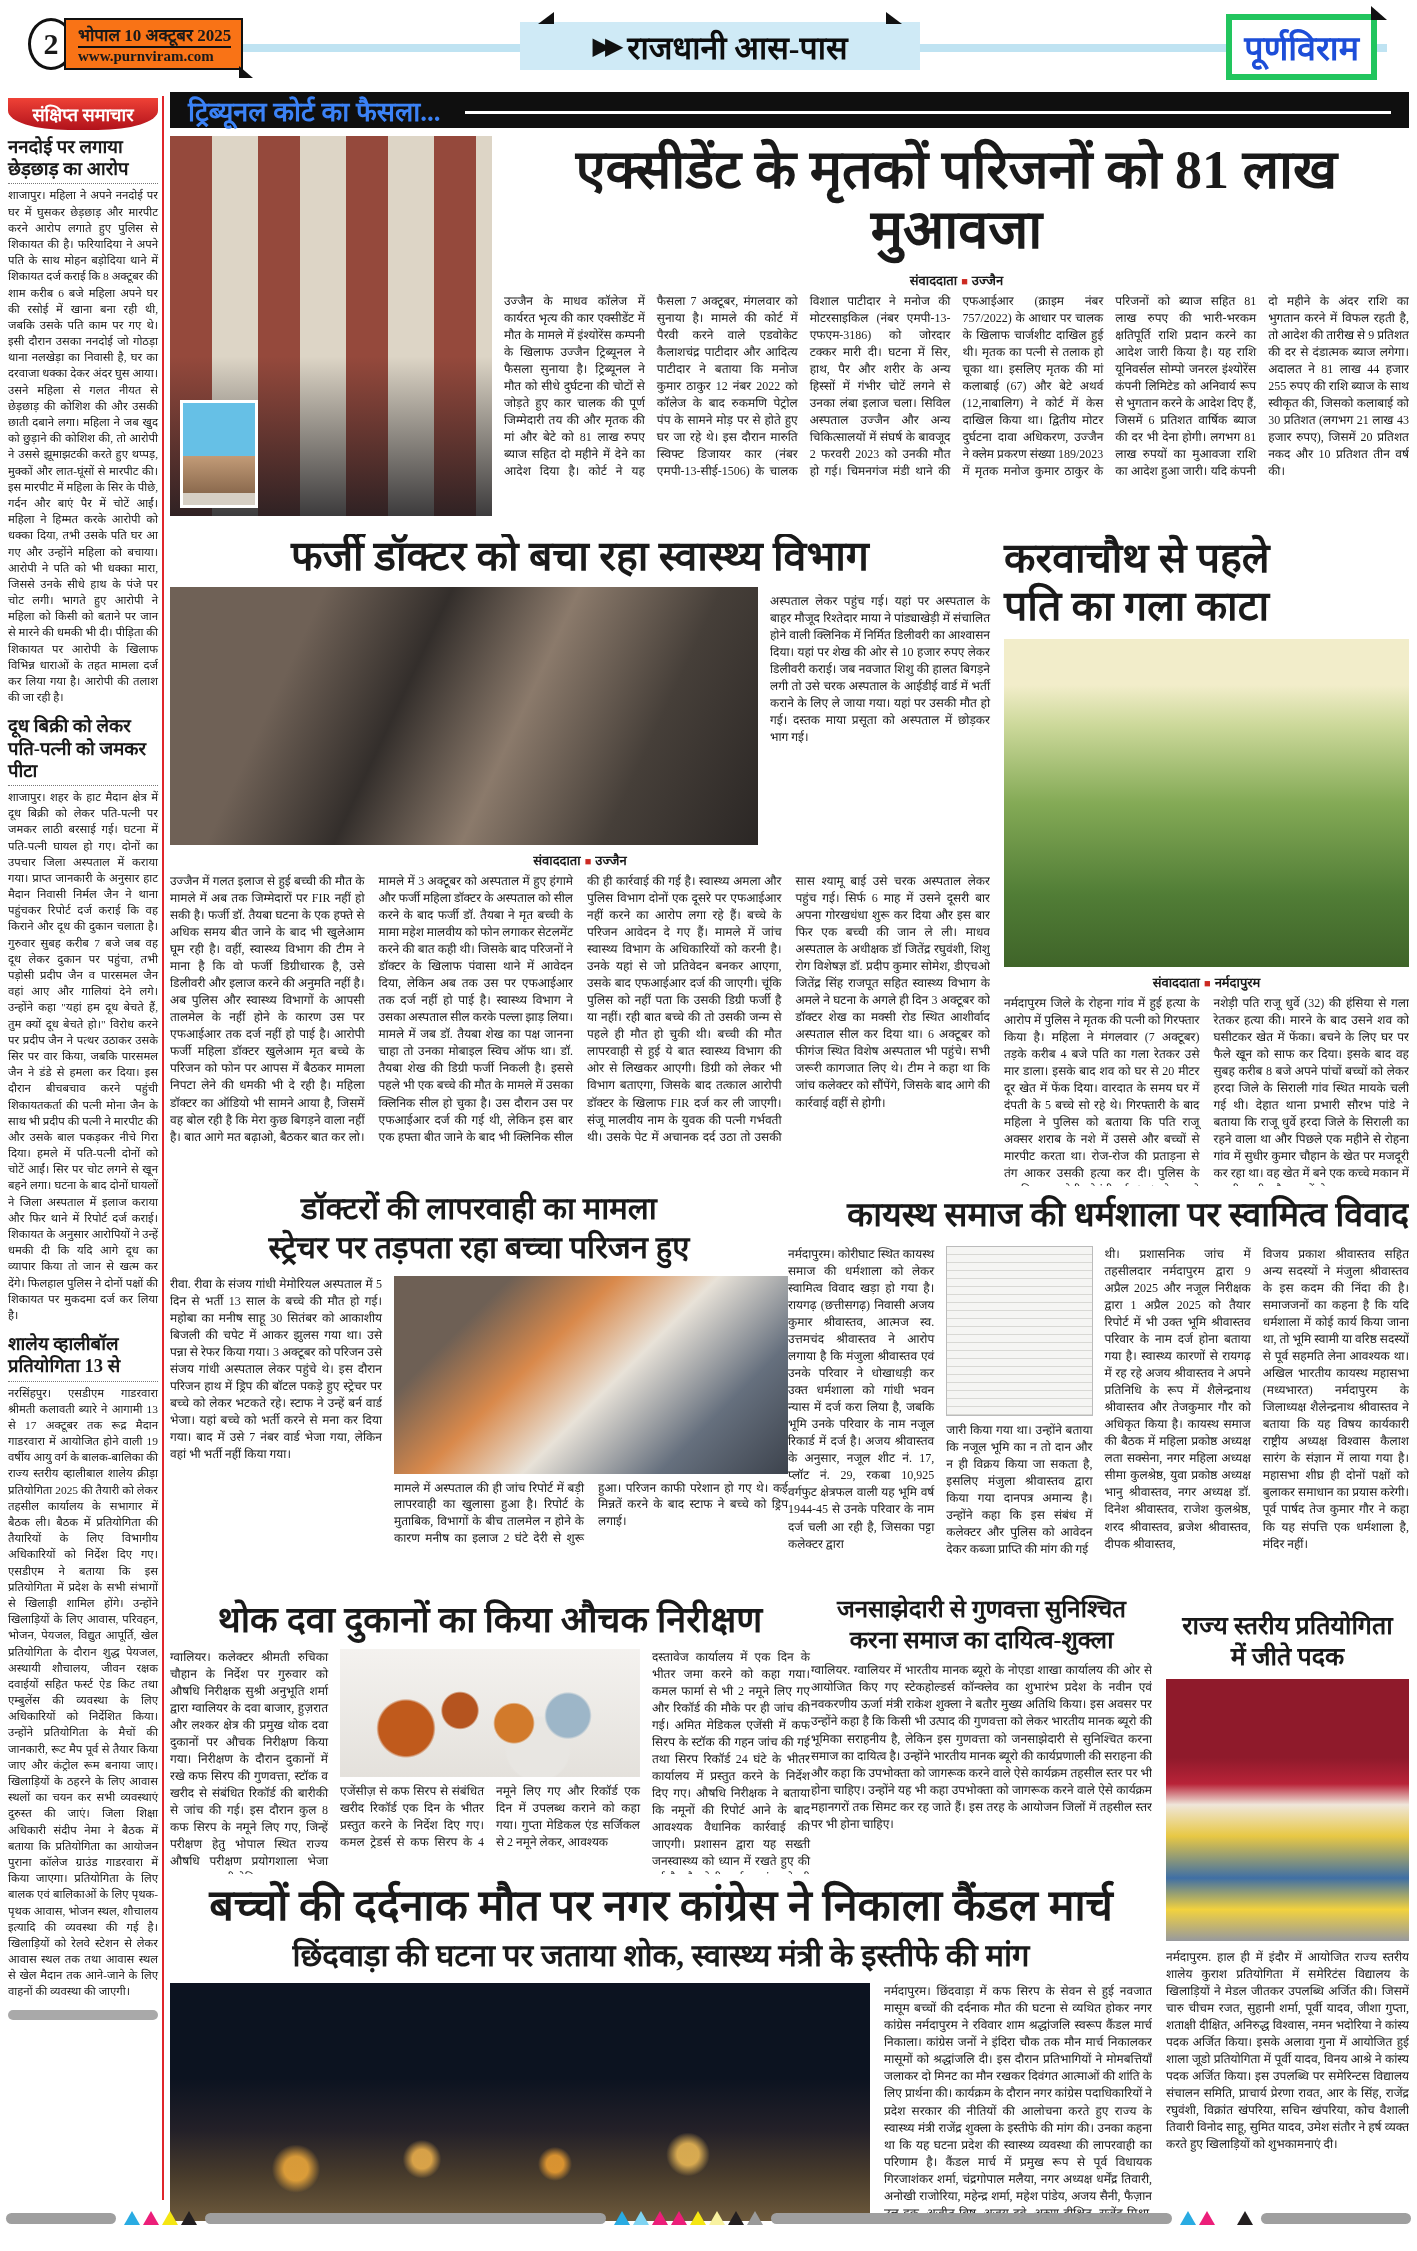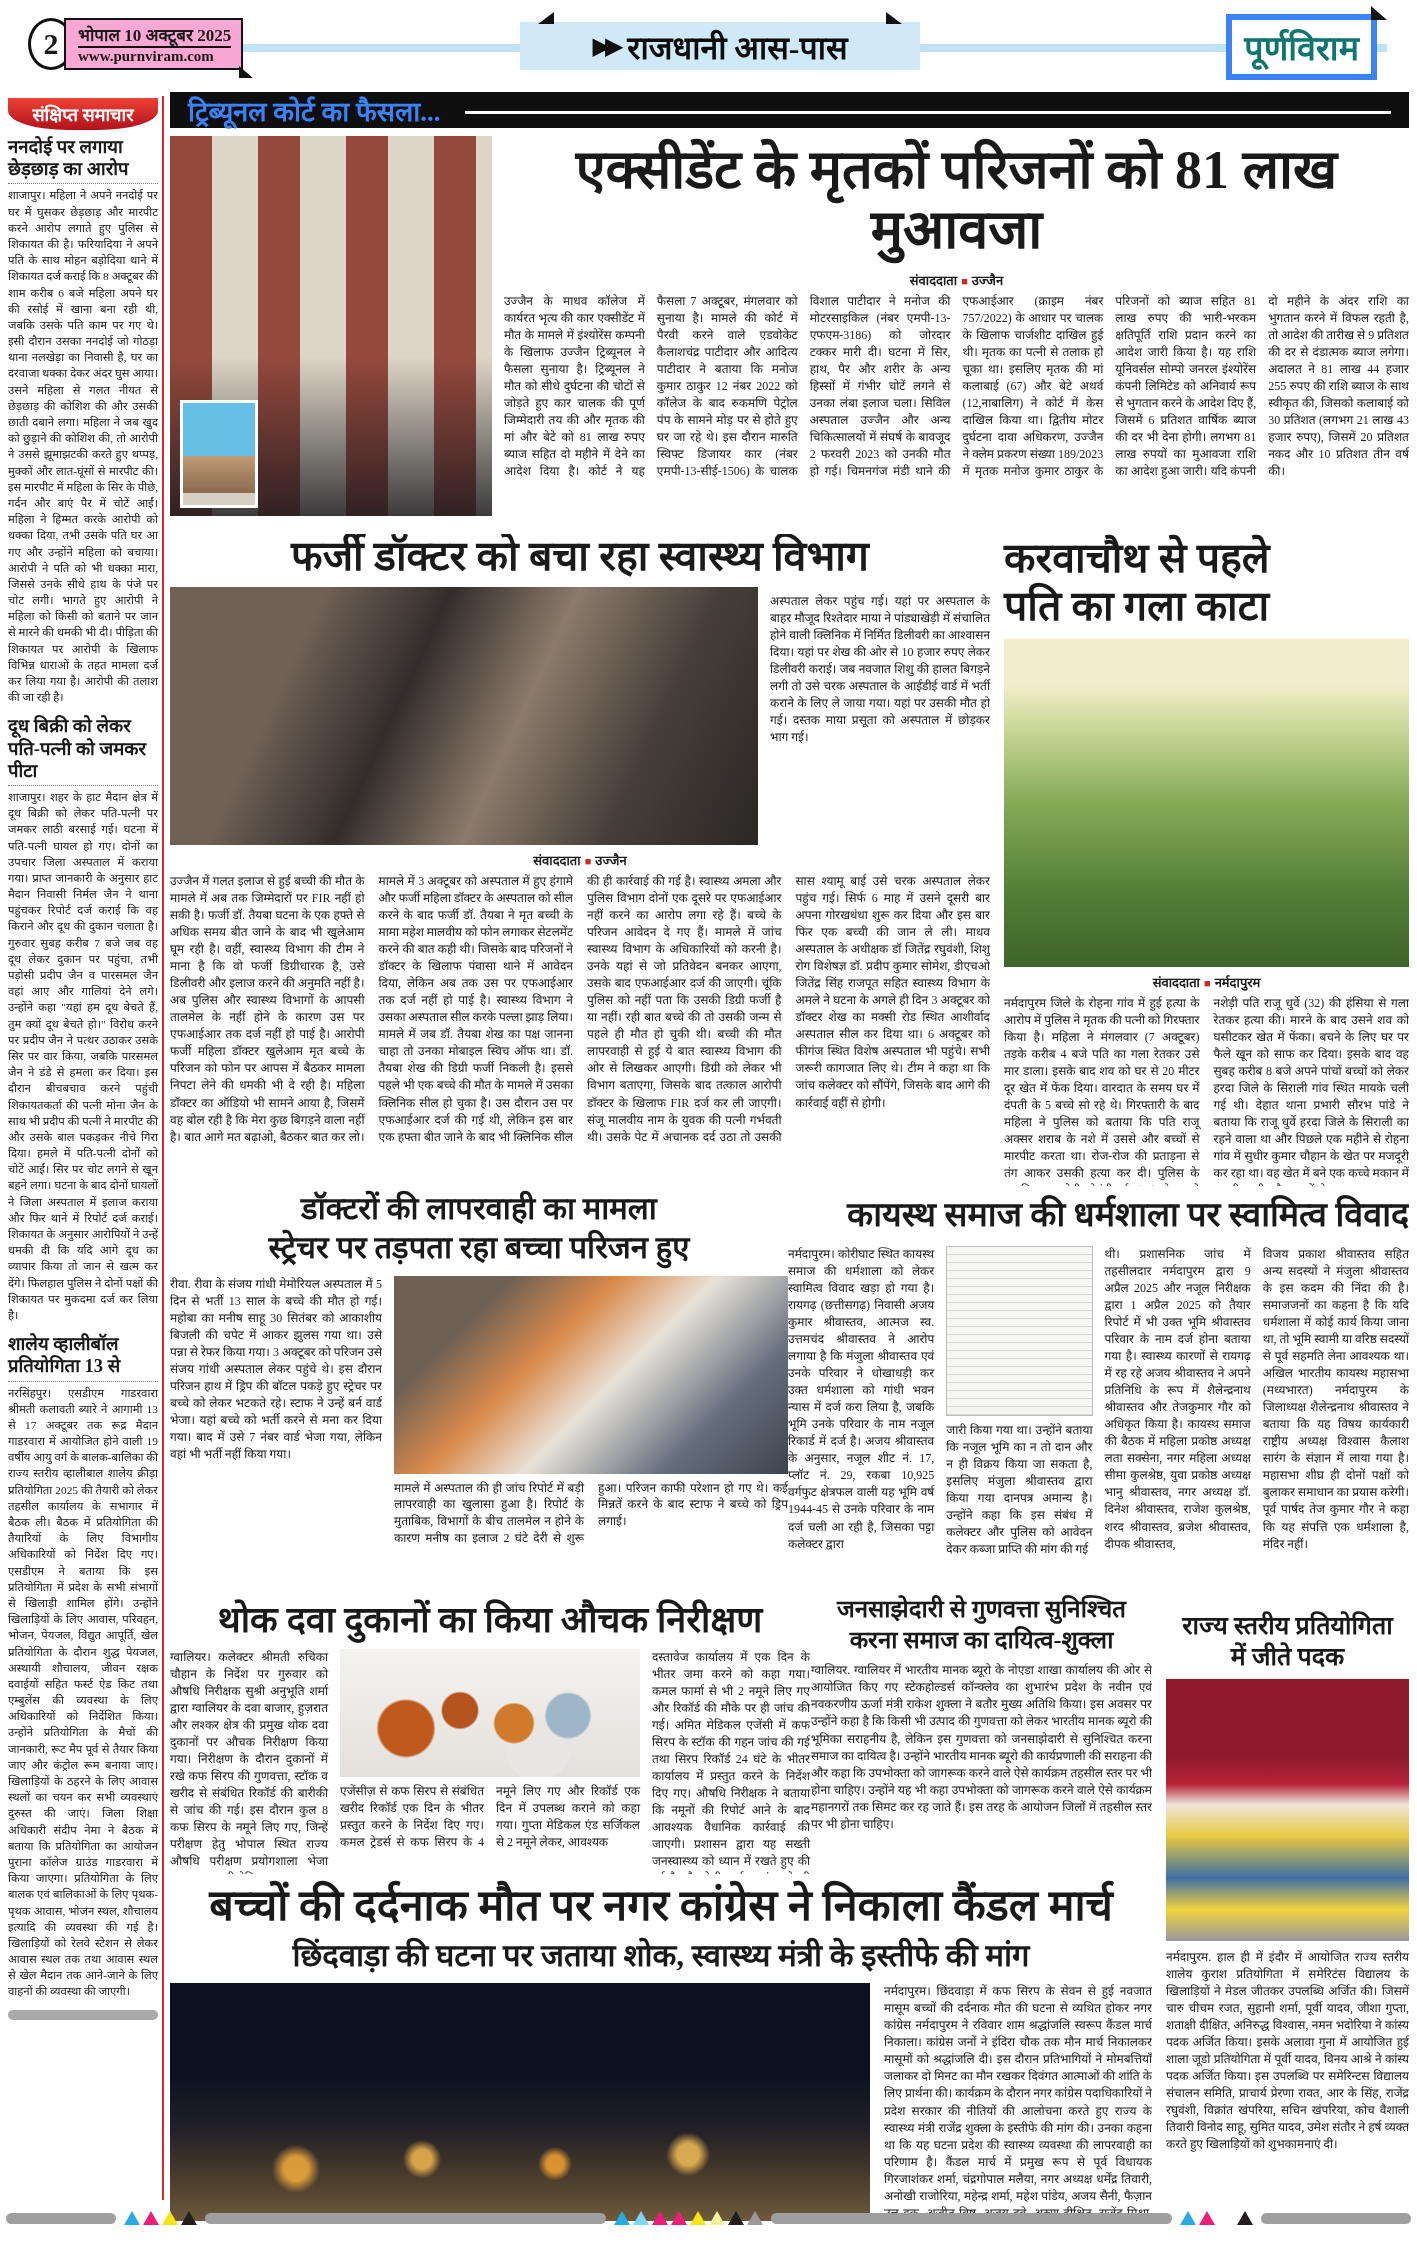--- a/index.html
+++ b/index.html
@@ -6,32 +6,32 @@
   html,body { background:#e9e9e9; }
   body { font-family:"Liberation Serif","DejaVu Serif",serif; color:#1a1a1a; }
   .page { position:relative; width:1417px; height:2251px; margin:0 auto; background:#ffffff; overflow:hidden; }
 
   
   header { position:relative; height:90px; }
   .hdr-blue-line { position:absolute; left:30px; right:30px; top:44px; height:8px; background:#bfe3f2; }
   .pagenum-wrap { position:absolute; left:28px; top:18px; display:flex; align-items:flex-start; }
   .pagenum-circle { width:46px; height:52px; border:3px solid #111; border-radius:50%; background:#fff;
     display:flex; align-items:center; justify-content:center; font-size:30px; font-weight:700; }
-  .datebox { margin-left:-10px; background:#f9a8d4; border:2px solid #111; padding:3px 10px 3px 12px; position:relative; }
+  .datebox { margin-left:-10px; background:#f97316; border:2px solid #111; padding:3px 10px 3px 12px; position:relative; }
   .datebox .d1 { font-size:17px; font-weight:700; white-space:nowrap; }
   .datebox .d2 { font-size:15px; font-weight:700; border-top:2px solid #111; font-family:"Liberation Serif",serif; }
   .datebox::after { content:""; position:absolute; right:-12px; bottom:-10px; border-left:14px solid #111; border-top:12px solid transparent; }
   .section-ribbon { position:absolute; left:520px; top:22px; width:400px; height:48px; background:#cfeaf6;
     display:flex; align-items:center; justify-content:center; gap:10px; }
   .section-ribbon::before { content:""; position:absolute; left:18px; top:-10px; border-bottom:12px solid #111; border-left:16px solid transparent; }
   .section-ribbon::after { content:""; position:absolute; right:18px; top:-10px; border-bottom:12px solid #111; border-right:16px solid transparent; }
   .dbl-arrow { font-size:24px; color:#111; letter-spacing:-6px; }
   .section-title { font-size:32px; font-weight:700; color:#0d0d0d; }
-  .masthead { position:absolute; right:40px; top:14px; background:#fff; border:6px solid #3b82f6; padding:4px 12px;
-    font-size:34px; font-weight:700; color:#0f766e; }
+  .masthead { position:absolute; right:40px; top:14px; background:#fff; border:6px solid #22c55e; padding:4px 12px;
+    font-size:34px; font-weight:700; color:#1d4ed8; }
   .masthead::after { content:""; position:absolute; right:-16px; top:-14px; border-bottom:14px solid #111; border-right:16px solid transparent; }
 
   
   .content { display:flex; padding:0 8px 0 8px; }
   aside.sidebar { width:150px; flex:0 0 150px; }
   .redrule { width:2px; flex:0 0 2px; background:#e0262b; margin:6px 6px 40px 4px; }
   main { flex:1; min-width:0; }
 
   
   .sb-banner { background:linear-gradient(180deg,#ef4136,#b1121b); color:#fff; font-size:18px; font-weight:700;

